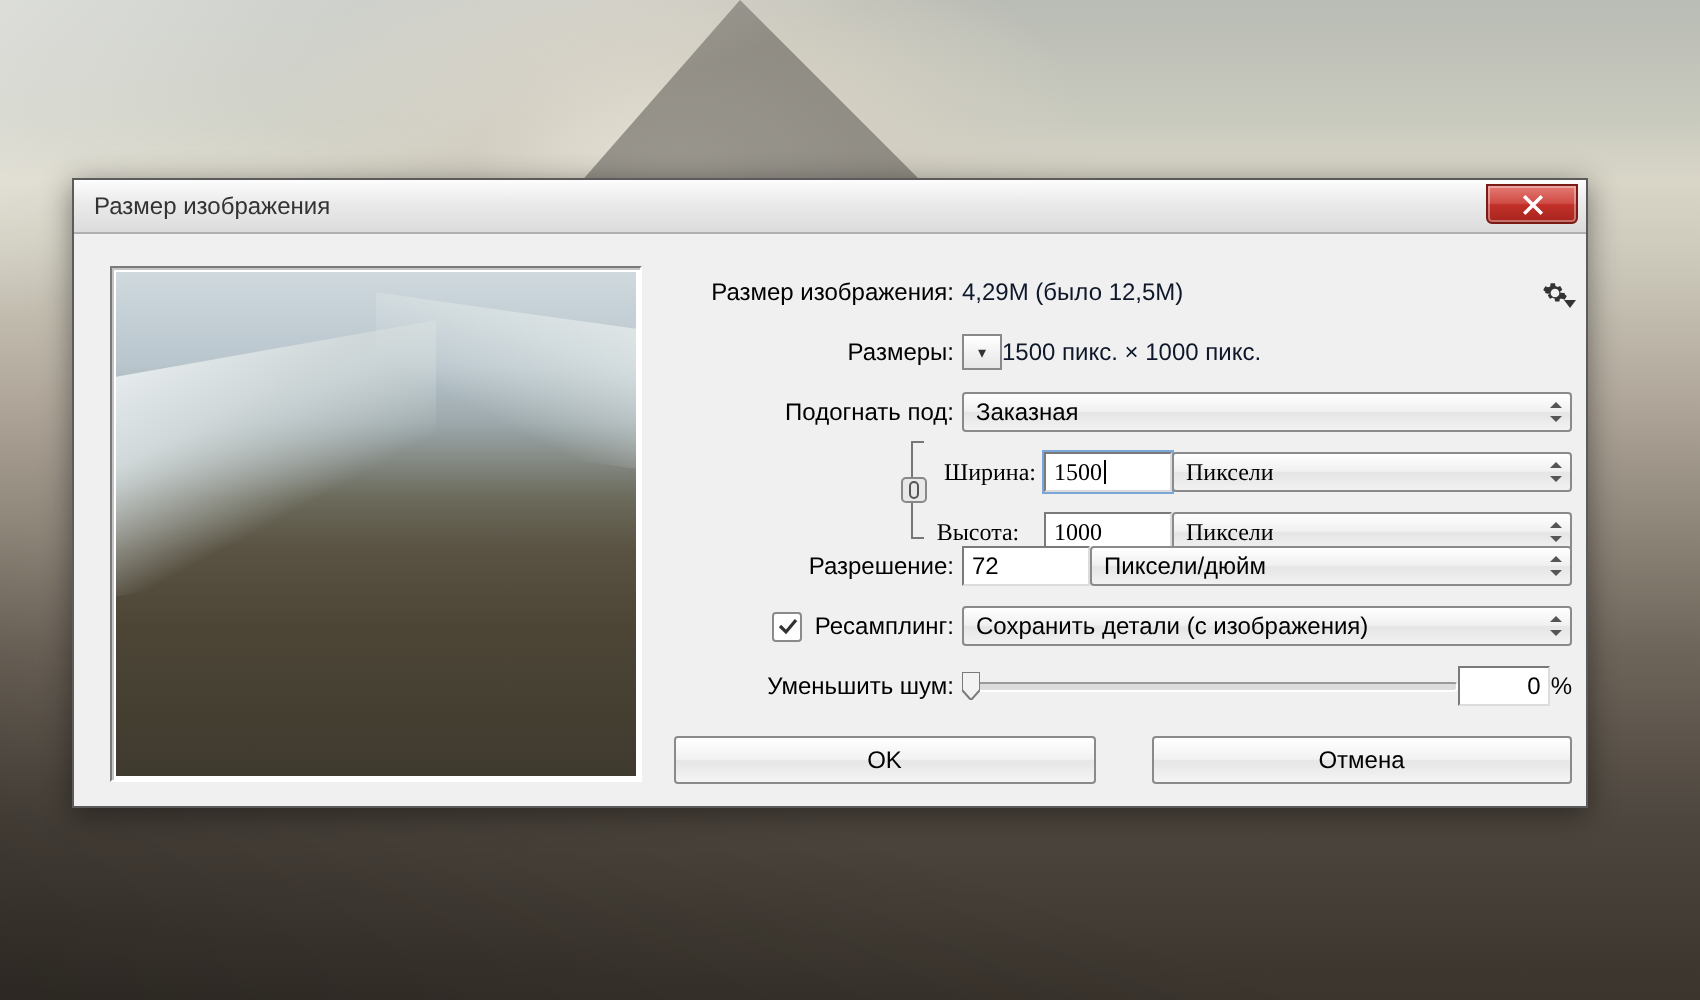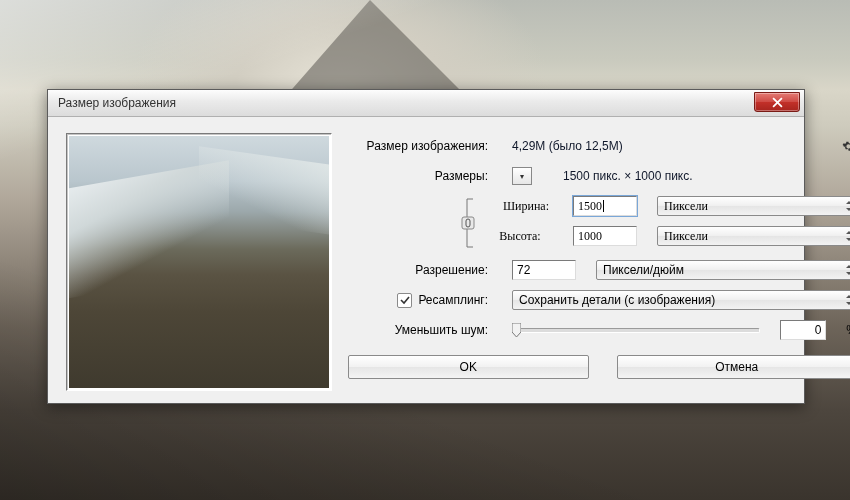--- a/index.html
+++ b/index.html
@@ -32,21 +32,21 @@
     position:absolute;
     inset:0;
     background:
       linear-gradient(160deg, rgba(255,255,255,0.5) 0%, rgba(255,255,255,0) 20%),
       linear-gradient(  20deg, rgba(0,0,0,0.25) 0%, rgba(0,0,0,0) 30%);
     pointer-events:none;
   }
 
   .dialog {
     position: absolute;
-    left: 47px; top: 89px;
+    left: 36px; top: 89px;
     width: 756px; height: 313px;
     background: #f0f0f0;
     border: 1px solid #5b5b5b;
     box-shadow: 0 3px 14px rgba(0,0,0,0.45);
   }
   .titlebar {
     height: 26px;
     background: linear-gradient(180deg,#fdfdfd 0%, #eaeaea 45%, #dcdcdc 100%);
     border-bottom: 1px solid #b0b0b0;
     display:flex; align-items:center;
@@ -112,21 +112,21 @@
   .form {
     flex:1;
     display:flex;
     flex-direction:column;
     gap:8px;
     padding-top: 2px;
   }
   .row {
     display:flex;
     align-items:center;
-    gap:20px;
+    gap:0;
     min-height:22px;
   }
   .lbl {
     width: 140px;
     text-align:right;
     padding-right:4px;
     color:#000;
     flex-shrink:0;
   }
   .static { color:#0f172a; }
@@ -272,23 +272,31 @@
         <div class="gear">
           <svg viewBox="0 0 24 24">
               <path fill="#333" d="M12 8a4 4 0 1 0 0 8 4 4 0 0 0 0-8zm9 4a7 7 0 0 1-.1 1.2l2 1.6-2 3.4-2.4-1a7 7 0 0 1-2 .1l-.4 2.6h-4l-.4-2.6a7 7 0 0 1-2-.9l-2.4 1-2-3.4 2-1.6A7 7 0 0 1 3 12a7 7 0 0 1 .1-1.2l-2-1.6 2-3.4 2.4 1a7 7 0 0 1 2-.9L8 3h4l.4 2.6a7 7 0 0 1 2 .9l2.4-1 2 3.4-2 1.6c.1.4.2.8.2 1.2z"></path>
             </svg>
         </div>
       </div>
 
       <div class="row">
         <span class="lbl">Размеры:</span>
         <span class="pop-toggle">▾</span>
-        <span class="static" style="margin-left:11px">1500 пикс.  ×  1000 пикс.</span>
-      </div>
-
+        <span class="static" style="margin-left:0">1500 пикс.  ×  1000 пикс.</span>
+      </div>
+
+      <div class="row">
+        <span class="lbl">Подогнать под:</span>
+        <div class="select w-full">
+          <span>Заказная</span>
+          <span class="arr-up"></span>
+            <span class="arr-dn"></span>
+        </div>
+      </div>
 
       <div class="row" style="align-items:flex-start;">
         <div class="link-bracket" style="margin-left:113px;">
           <svg width="14" height="56">
             <path d="M12 4 H6 V52 H12" stroke="#777" fill="none" stroke-width="1"></path>
             <rect x="1" y="22" width="12" height="12" rx="2" fill="#e8e8e8" stroke="#888"></rect>
             <path d="M5 26 a2 2 0 0 1 4 0 v4 a2 2 0 0 1-4 0z" fill="none" stroke="#555" stroke-width="1"></path>
           </svg>
         </div>
         <div style="flex:1;display:flex;flex-direction:column;gap:8px;font-family:Liberation Serif, serif;">

